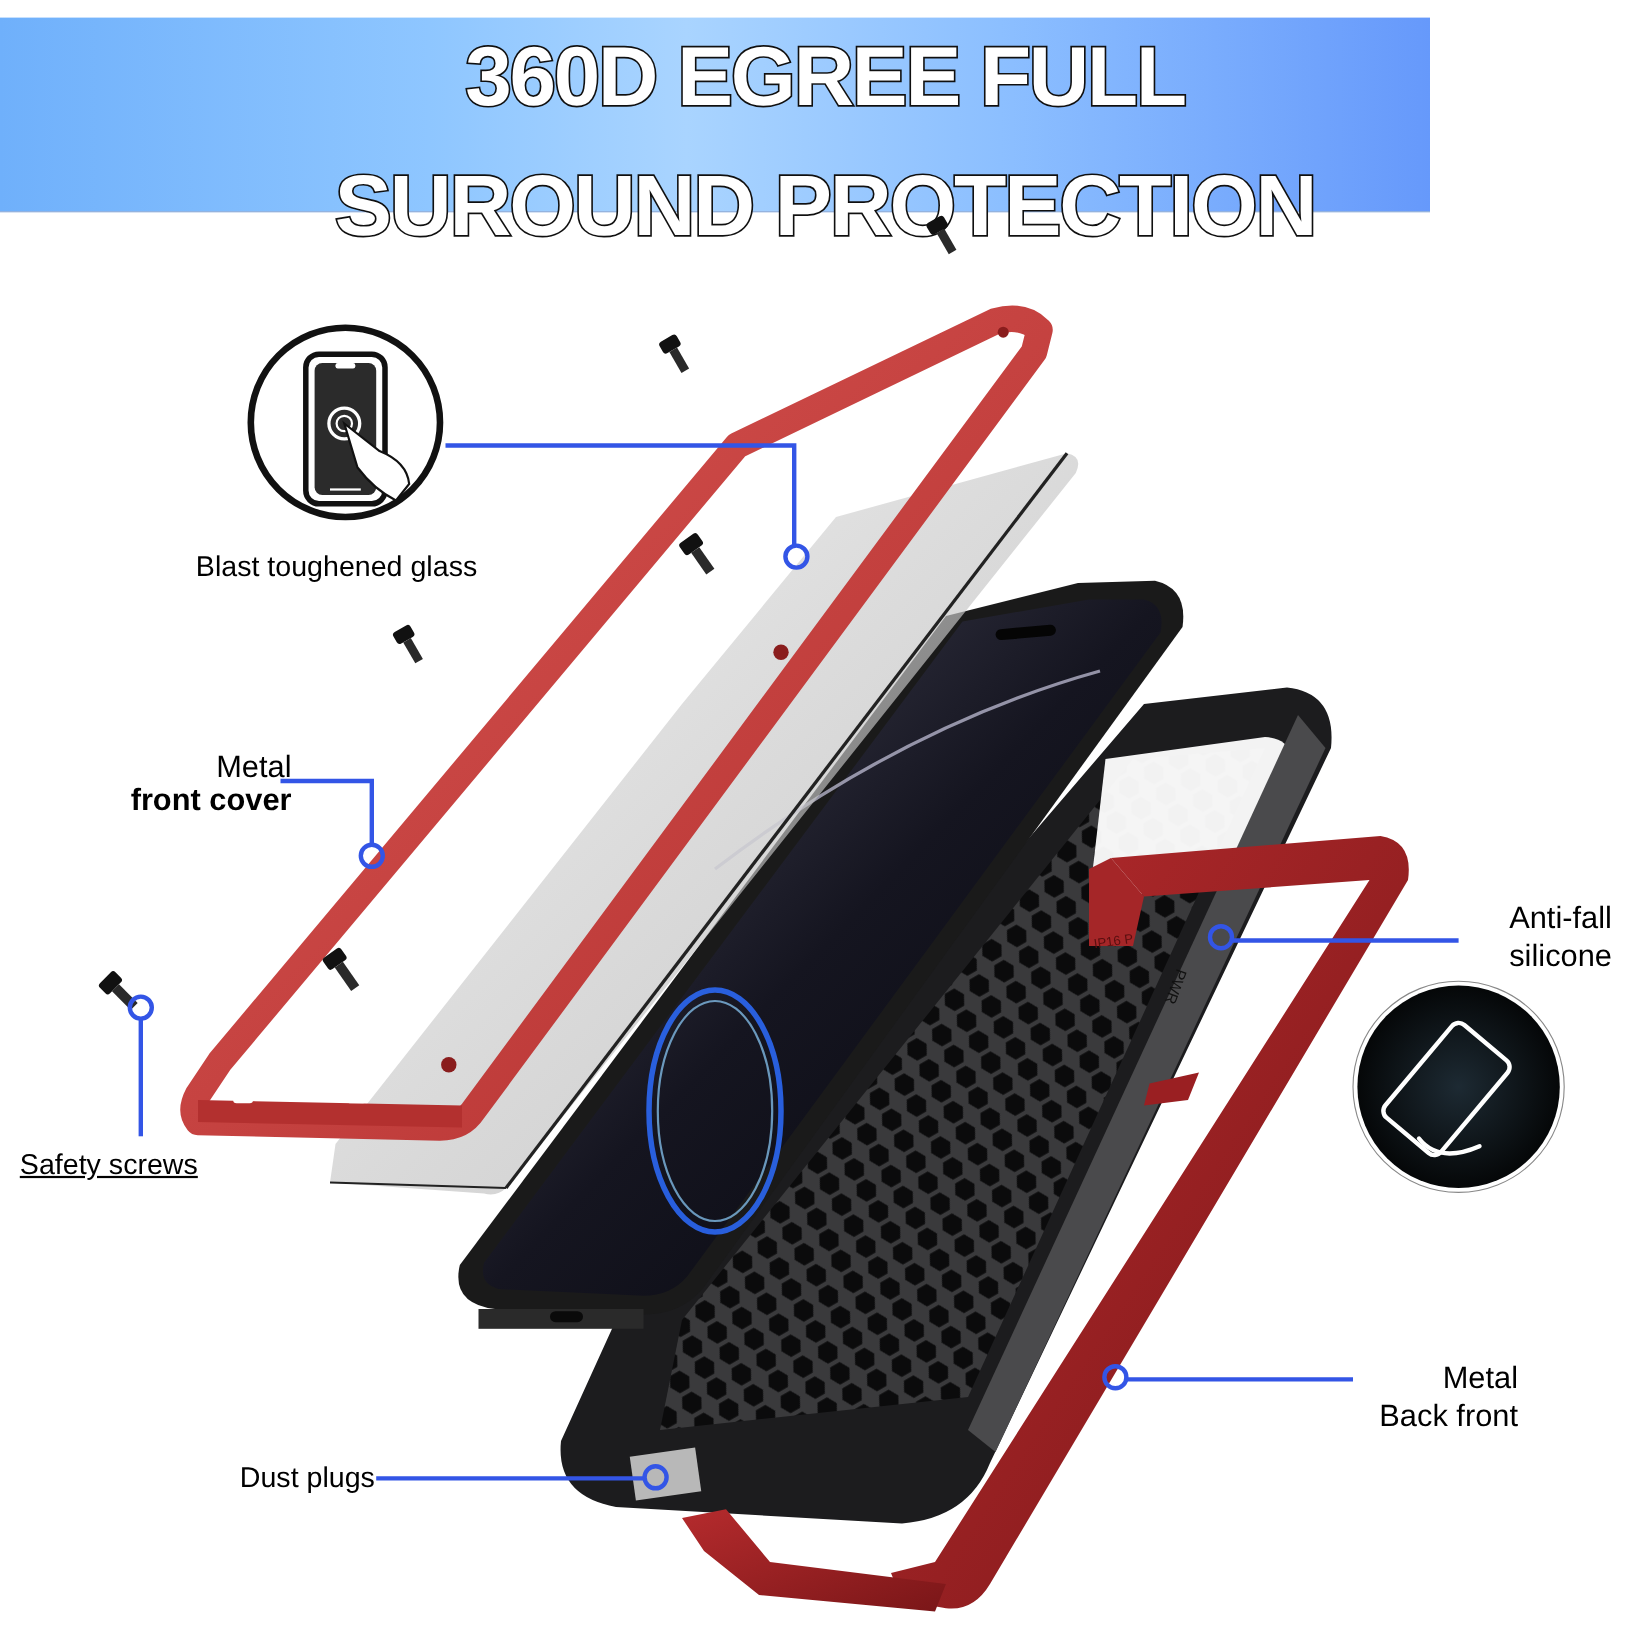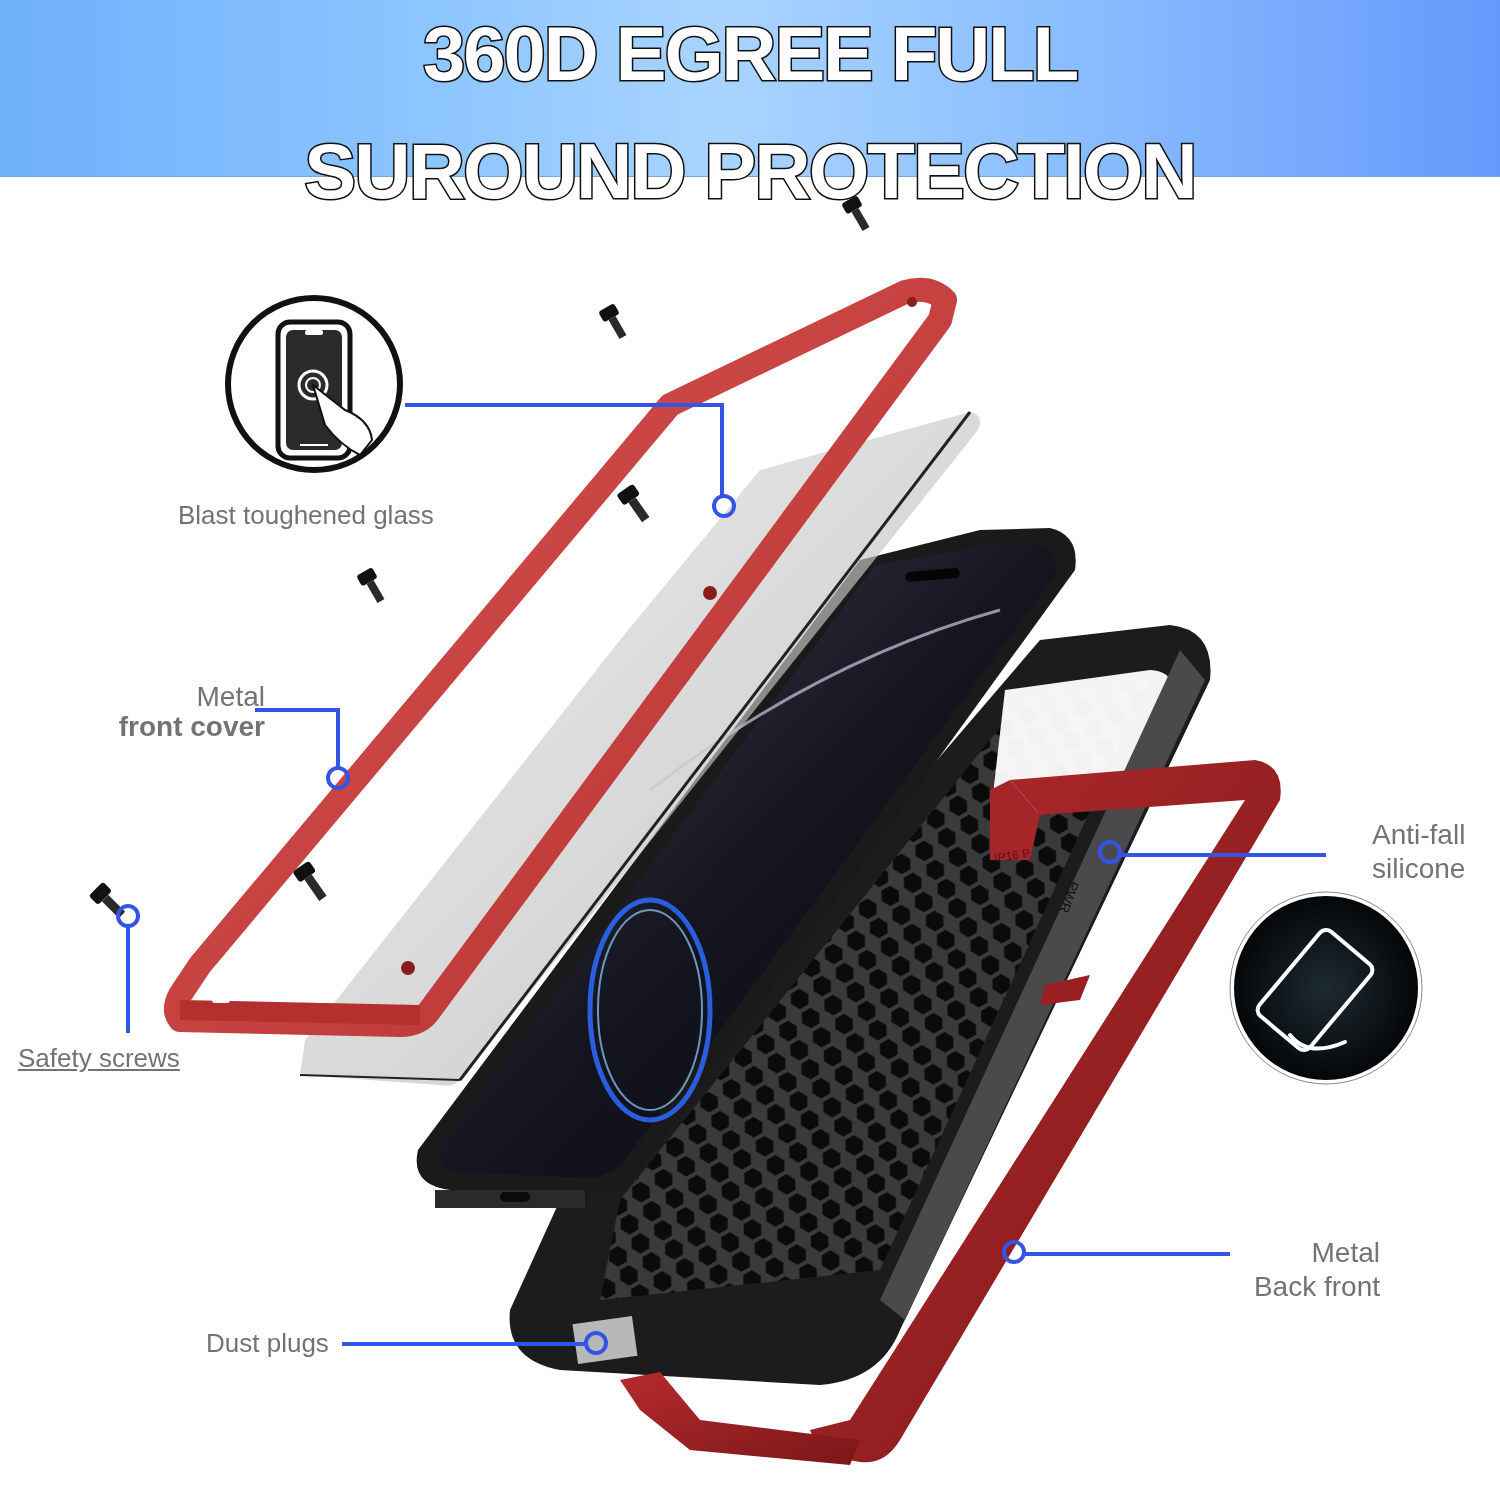--- a/index.html
+++ b/index.html
@@ -2,36 +2,36 @@
 <html><head>
   <meta charset="utf-8">
   <style>
     html, body { margin: 0; padding: 0; }
     body {
       width: 1500px; height: 1493px; position: relative; overflow: hidden;
       background: #ffffff;
       font-family: "Liberation Sans", "DejaVu Sans", sans-serif;
     }
     .banner {
-      position: absolute; left: 0; top: 0; width: 1500px; height: 176px;
+      position: absolute; left: 0; top: 16px; width: 1300px; height: 176px;
       background: linear-gradient(90deg, #6fb0fb 0%, #8ec6ff 30%, #a9d4ff 48%, #8cbfff 70%, #6699fb 100%);
       border-bottom: 1px solid #7fa4d8;
     }
     .banner-line {
       position: absolute; left: 0; width: 1500px; text-align: center;
       font-family: "Liberation Sans", sans-serif; font-weight: bold;
       color: #ffffff; letter-spacing: -2px;
       -webkit-text-stroke: 3px #111111; paint-order: stroke fill;
       text-shadow: 0 0 1px #000;
     }
     .banner-line.l1 { top: 10px; font-size: 76px; }
     .banner-line.l2 { top: 86px; font-size: 78px; margin-top: 40px; }
     .art { position: absolute; left: 0; top: 0; }
     .label {
-      position: absolute; color: #737373; font-size: 26px; line-height: 30px;
+      position: absolute; color: #000000; font-size: 26px; line-height: 30px;
       white-space: nowrap;
     }
     .label.center { text-align: right; }
     .label.big { font-size: 28px; line-height: 34px; }
   </style>
 </head>
 <body>
 
 <div class="banner">
   <div class="banner-line l1">360D EGREE FULL</div>
@@ -185,13 +185,13 @@
 <div class="label big" style="left:1340px; top:818px;margin-left:32px;">
   <div>Anti-fall</div>
   <div>silicone</div>
 </div>
 
 <div class="label center big" style="left:1210px; top:1236px; width:170px;">
   <div>Metal</div>
   <div>Back front</div>
 </div>
 
-<div class="label" style="left:206px; top:1328px;">Dust plugs</div>
+<div class="label" style="left:218px; top:1328px;">Dust plugs</div>
 
 </body></html>

